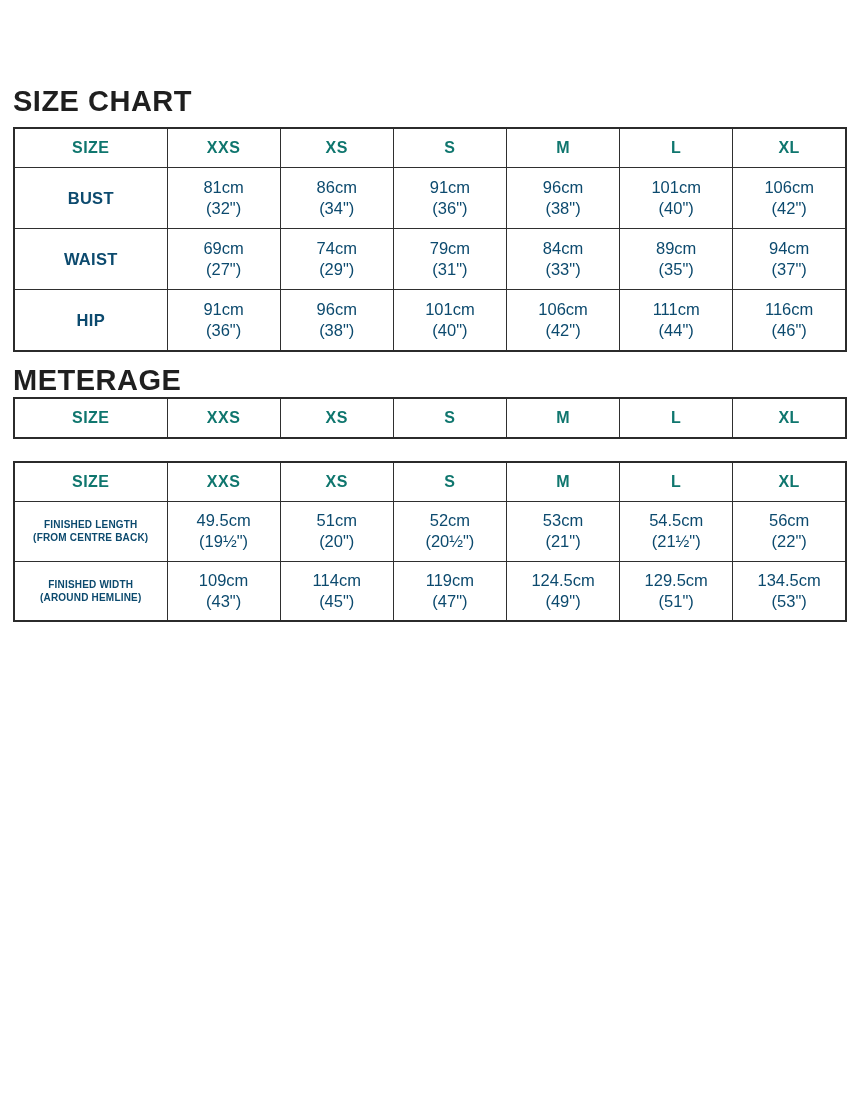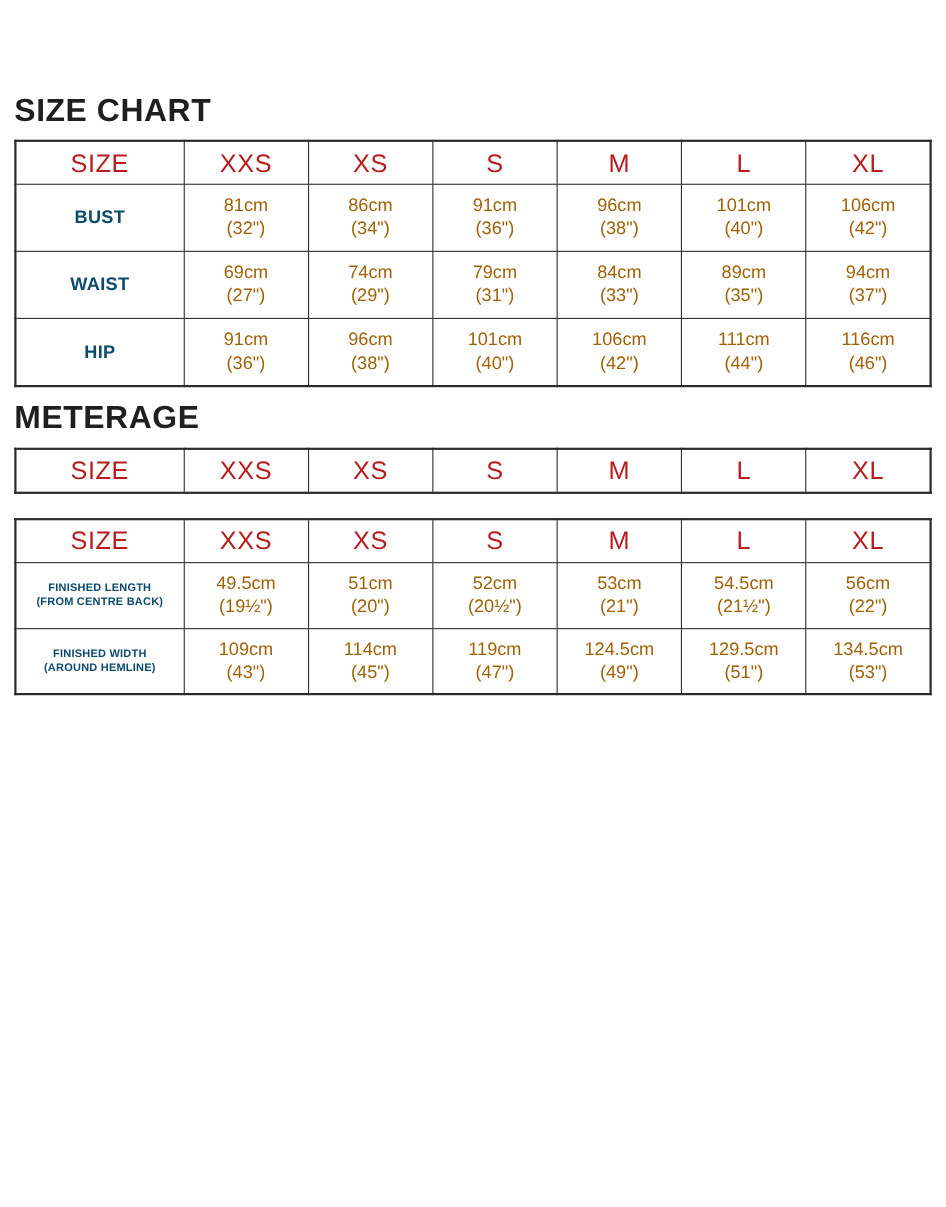--- a/index.html
+++ b/index.html
@@ -22,63 +22,63 @@
   section { display: block; }
   .section-title {
     font-size: 29px;
     line-height: 34px;
     font-weight: 700;
     letter-spacing: 0.5px;
     color: #1f1f1f;
     margin: 0 0 9px 0;
   }
   section[data-name="section-meterage"] { margin-top: 11px; }
-  section[data-name="section-meterage"] .section-title { margin-bottom: 10px; }
+  section[data-name="section-meterage"] .section-title { margin-bottom: 0; }
   section[data-name="section-finished-garment"] { margin-top: 22px; }
   section[data-name="section-finished-garment"] .section-title { margin-bottom: 7px; }
 
   table.chart-table {
     width: 834px;
     table-layout: fixed;
     border-collapse: collapse;
     border: 2px solid #2b2b2b;
   }
   col.col-label { width: 153px; }
   .chart-table th, .chart-table td {
     border: 1.5px solid #2f2f2f;
     text-align: center;
     vertical-align: middle;
     padding: 0;
   }
   .head-cell {
     height: 38px;
-    font-size: 23px;
-    font-weight: 400;
+    font-size: 16px;
+    font-weight: 700;
     letter-spacing: 0.5px;
-    color: #b91c1c;
+    color: #0f766e;
   }
   .chart-table tbody tr { height: 61px; }
   .t-meterage tbody tr, .t-finished-garment tbody tr { height: 60px; }
   .row-head {
     font-weight: 700;
     font-size: 16.5px;
     line-height: 20px;
     letter-spacing: 0.3px;
     color: #0c4a6e;
   }
   .row-head.small-label div {
     font-size: 10px;
     line-height: 13px;
     letter-spacing: 0.2px;
   }
   .data-cell {
     font-weight: 400;
     font-size: 16.5px;
     line-height: 21px;
-    color: #a16207;
+    color: #0c4a6e;
     margin-left: 40px;
   }
 </style>
 </head>
 <body>
 
 <div class="page" data-name="size-guide-page">
     <section data-name="section-size-chart">
       <h2 data-name="size-chart-title" class="section-title">SIZE CHART</h2>
       <table data-name="size-chart-table" class="chart-table t-size-chart">

